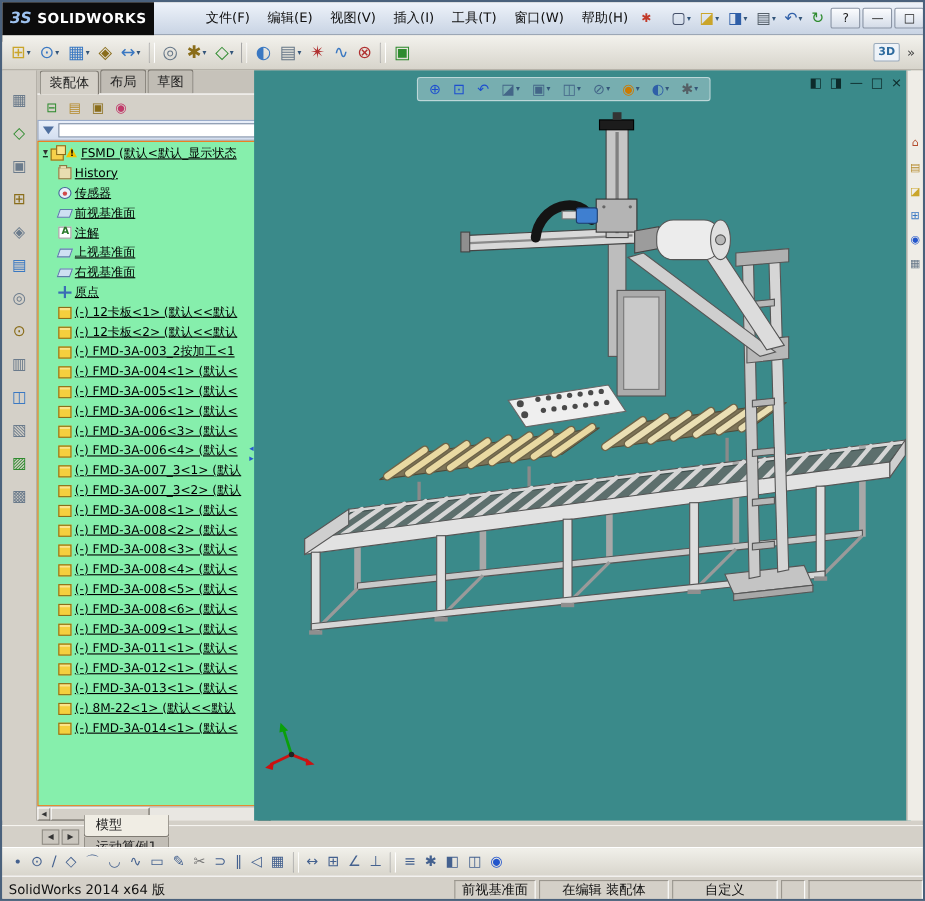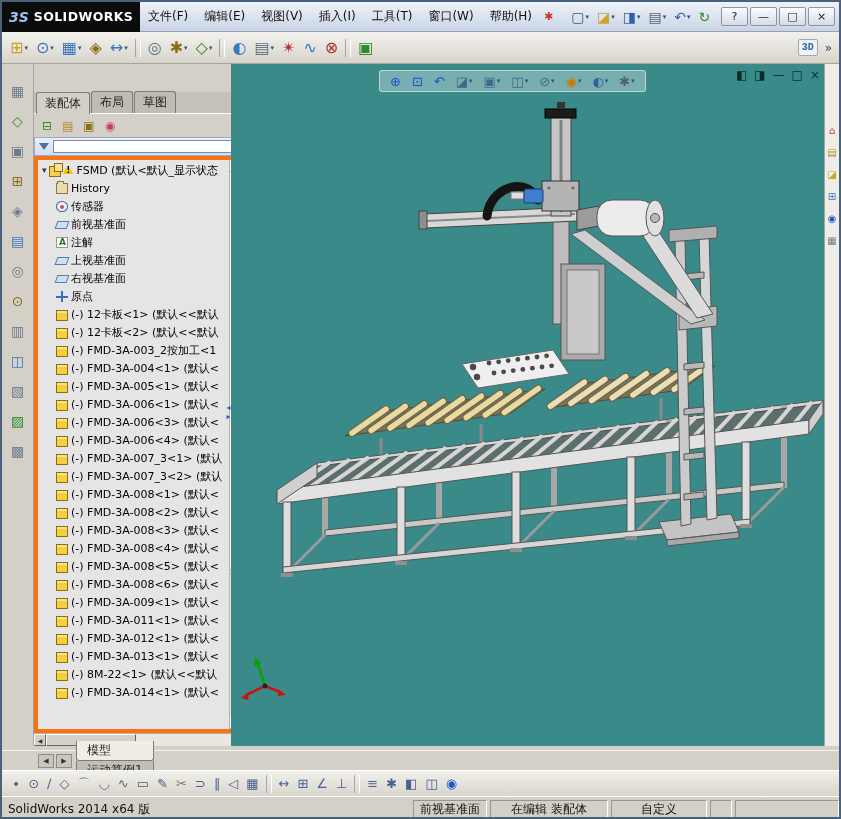--- a/index.html
+++ b/index.html
@@ -27,48 +27,48 @@
   .winbtn{width:27px;height:19px;margin-left:2px;border:1px solid #8b95a5;
     background:linear-gradient(#fbfcfe,#d4dce8);display:flex;align-items:center;
     justify-content:center;font-size:11px;border-radius:2px;color:#222;}
   
   #toolbar2{position:absolute;left:0;top:30px;right:0;height:32px;
     background:linear-gradient(#f3f2ed,#d7d4cb);border-bottom:1px solid #a9a59c;
     display:flex;align-items:center;padding-left:4px;}
   #toolbar2 .tb-glyph{font-size:16px;}
   #tb2-right{margin-left:auto;display:flex;align-items:center;padding-right:4px;gap:4px;}
   .threed{font-size:10px;font-weight:bold;color:#2e6b9e;border:1px solid #9ab;
-    padding:2px 3px;background:#eef3f8;border-radius:2px;font-family:Liberation Mono, monospace;}
+    padding:2px 3px;background:#eef3f8;border-radius:2px;}
   .overflow{color:#444;font-size:12px;padding:0 3px;}
   
   #leftstrip{position:absolute;left:0;top:62px;width:32px;bottom:71px;
     background:#d4d0c8;border-right:1px solid #a8a49c;display:flex;
     flex-direction:column;align-items:center;padding-top:16px;gap:8px;}
   .vt{width:22px;height:22px;display:flex;align-items:center;justify-content:center;
     font-size:14px;border:1px solid transparent;}
   
   #panel{position:absolute;left:32px;top:62px;width:212px;bottom:71px;
-    background:#d4d0c8;display:flex;flex-direction:column;margin-top:28px;}
+    background:#d4d0c8;display:flex;flex-direction:column;}
   #ptabs{height:21px;display:flex;align-items:flex-end;gap:1px;padding-left:2px;
     background:#c6c2ba;}
   .ptab{padding:2px 8px 2px;border:1px solid #7f7b73;border-bottom:none;
     background:#c0bcb4;border-radius:3px 3px 0 0;font-size:12px;color:#222;}
   .ptab.active{background:#d4d0c8;position:relative;top:1px;}
   #ptool{height:24px;display:flex;align-items:center;gap:3px;padding:0 4px;
     border-top:1px solid #fff;}
   .pt{width:18px;height:18px;display:flex;align-items:center;justify-content:center;
     font-size:12px;border:1px solid transparent;}
   #ptool .overflow{margin-left:auto;}
   #pfilter{height:19px;display:flex;align-items:center;gap:4px;padding:0 4px;
     background:linear-gradient(#e9eff9,#d3def0);border:1px solid #9aaccb;}
   .funnel{width:0;height:0;border-left:5px solid transparent;
     border-right:5px solid transparent;border-top:7px solid #4f6f9f;}
   #filter-input{flex:1;height:13px;border:1px solid #7a8ba5;background:#fff;
     font-size:10px;padding:0 2px;}
-  #ptree{flex:1;background:#e5e5e5;border:4px solid #f97316;display:flex;overflow:hidden;}
+  #ptree{flex:1;background:#86efac;border:1px solid #f97316;display:flex;overflow:hidden;text-decoration:underline;}
   #treerows{flex:1;overflow:hidden;padding-top:1px;}
   .trow{height:18px;display:flex;align-items:center;padding-left:4px;
     white-space:nowrap;overflow:hidden;font-size:11px;color:#000;}
   .trow.ind1{padding-left:18px;}
   .trow.expanded::before{content:"▾";font-size:9px;margin-right:2px;color:#333;}
   .trow.olive .t-label{color:#7d7d00;}
   .t-label{margin-left:3px;}
   .ti{width:12px;height:11px;flex:0 0 12px;position:relative;display:inline-block;}
   .ti.assembly{background:#f6d04a;border:1px solid #8a6d1a;margin-top:2px;}
   .ti.assembly::after{content:"";position:absolute;left:4px;top:-4px;width:7px;
@@ -152,21 +152,21 @@
     white-space:nowrap;padding:0 6px;}
 </style>
 </head>
 <body>
 
 <div id="titlebar">
   <div id="logo">
     <span class="mark">3S</span>
     <span class="brand">SOLIDWORKS</span>
   </div>
-  <div style="display:flex;align-items:flex-start;">
+  <div style="display:flex;align-items:flex-start;margin-left:39px;">
 
       <span class="menu">文件(F)</span>
 
       <span class="menu">编辑(E)</span>
 
       <span class="menu">视图(V)</span>
 
       <span class="menu">插入(I)</span>
 
       <span class="menu">工具(T)</span>

